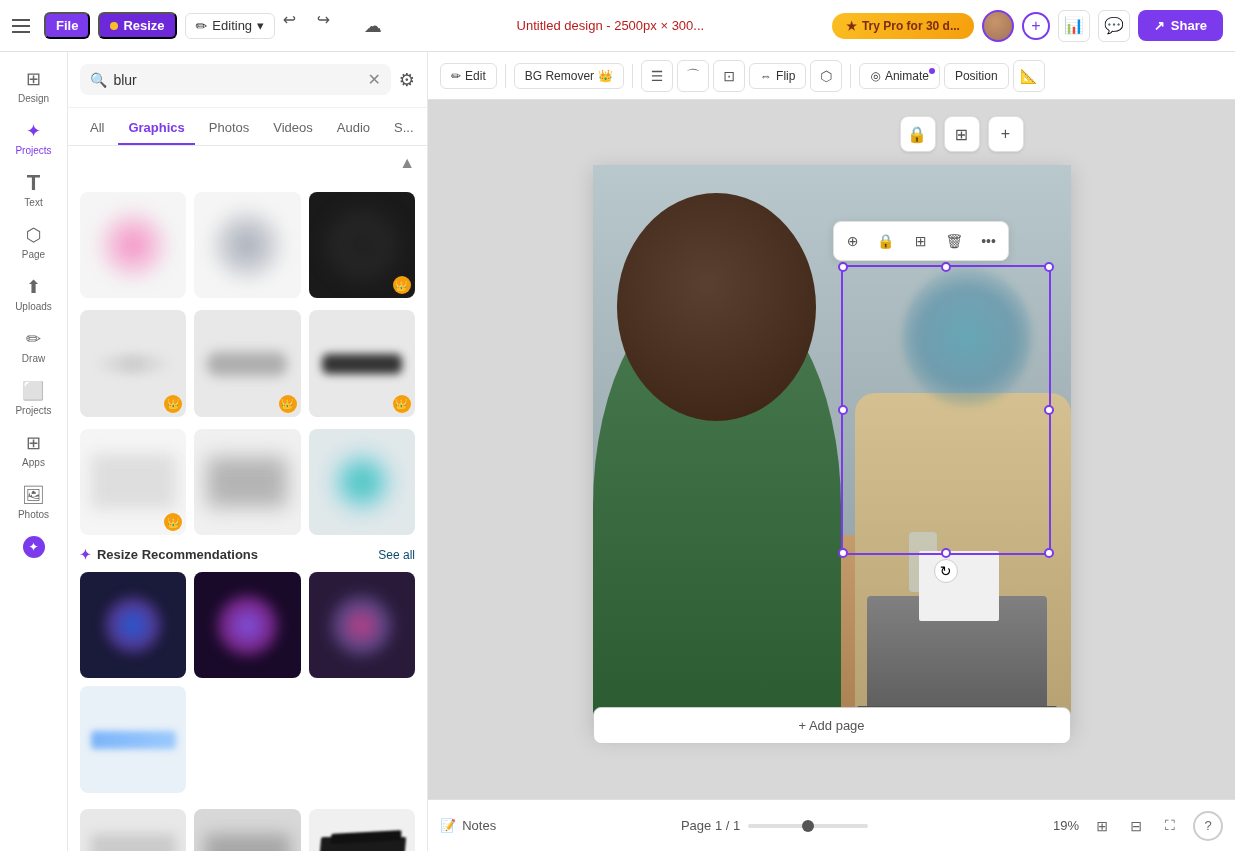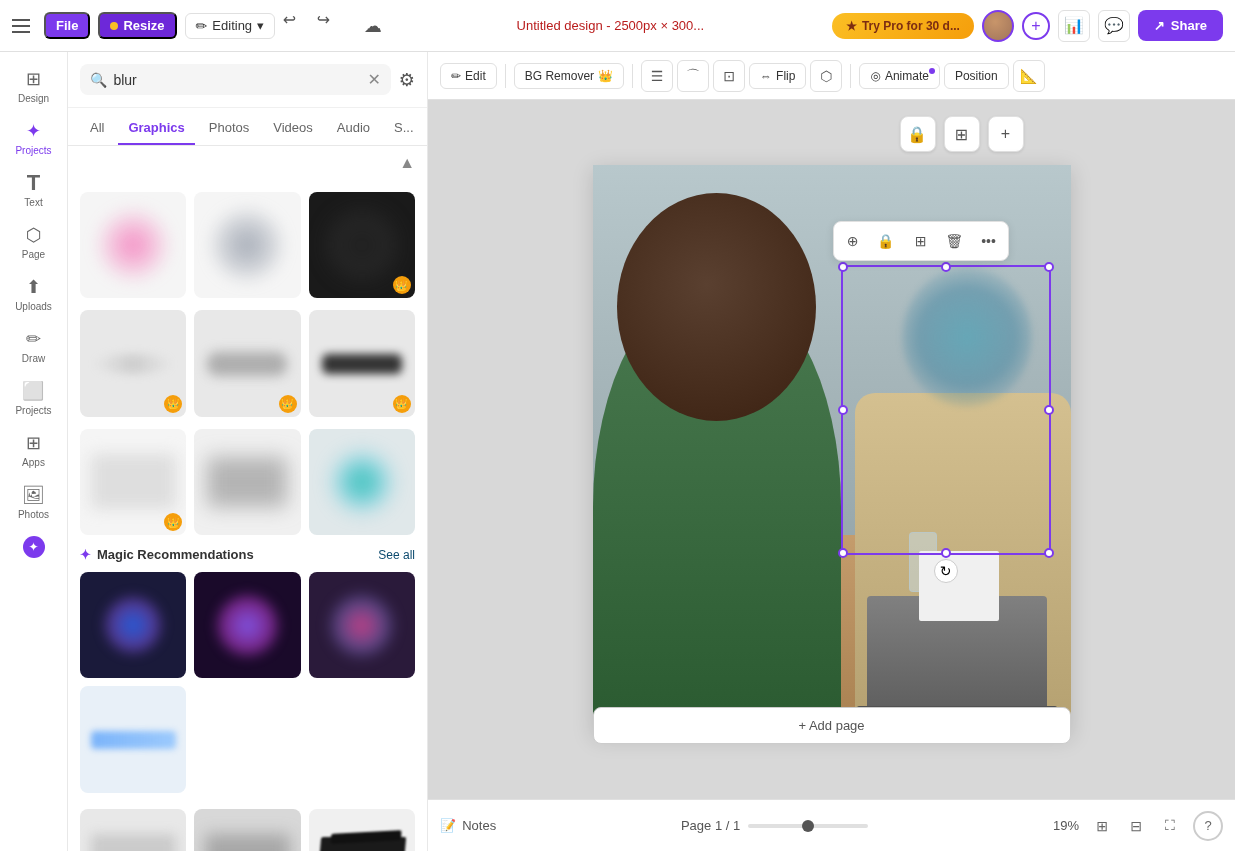--- a/index.html
+++ b/index.html
@@ -507,21 +507,21 @@
           <div class="blur-rect-mid"></div>
         </div>
         <div class="grid-item" style="background:#e0e8ea;">
           <div class="blur-teal"></div>
         </div>
       </div>
 
       <div class="recommendations-header">
         <div class="recommendations-title">
           <span style="color:#7c3aed;">✦</span>
-          <span>Magic Recommendations</span>
+          <span>Resize Recommendations</span>
         </div>
         <button class="see-all">See all</button>
       </div>
 
       <div class="grid-3" style="margin-bottom:16px;">
         <div class="grid-item" style="background:#1a1a3a;">
           <div class="rec-blue"></div>
         </div>
         <div class="grid-item" style="background:#1a0a2a;">
           <div class="rec-purple"></div>

